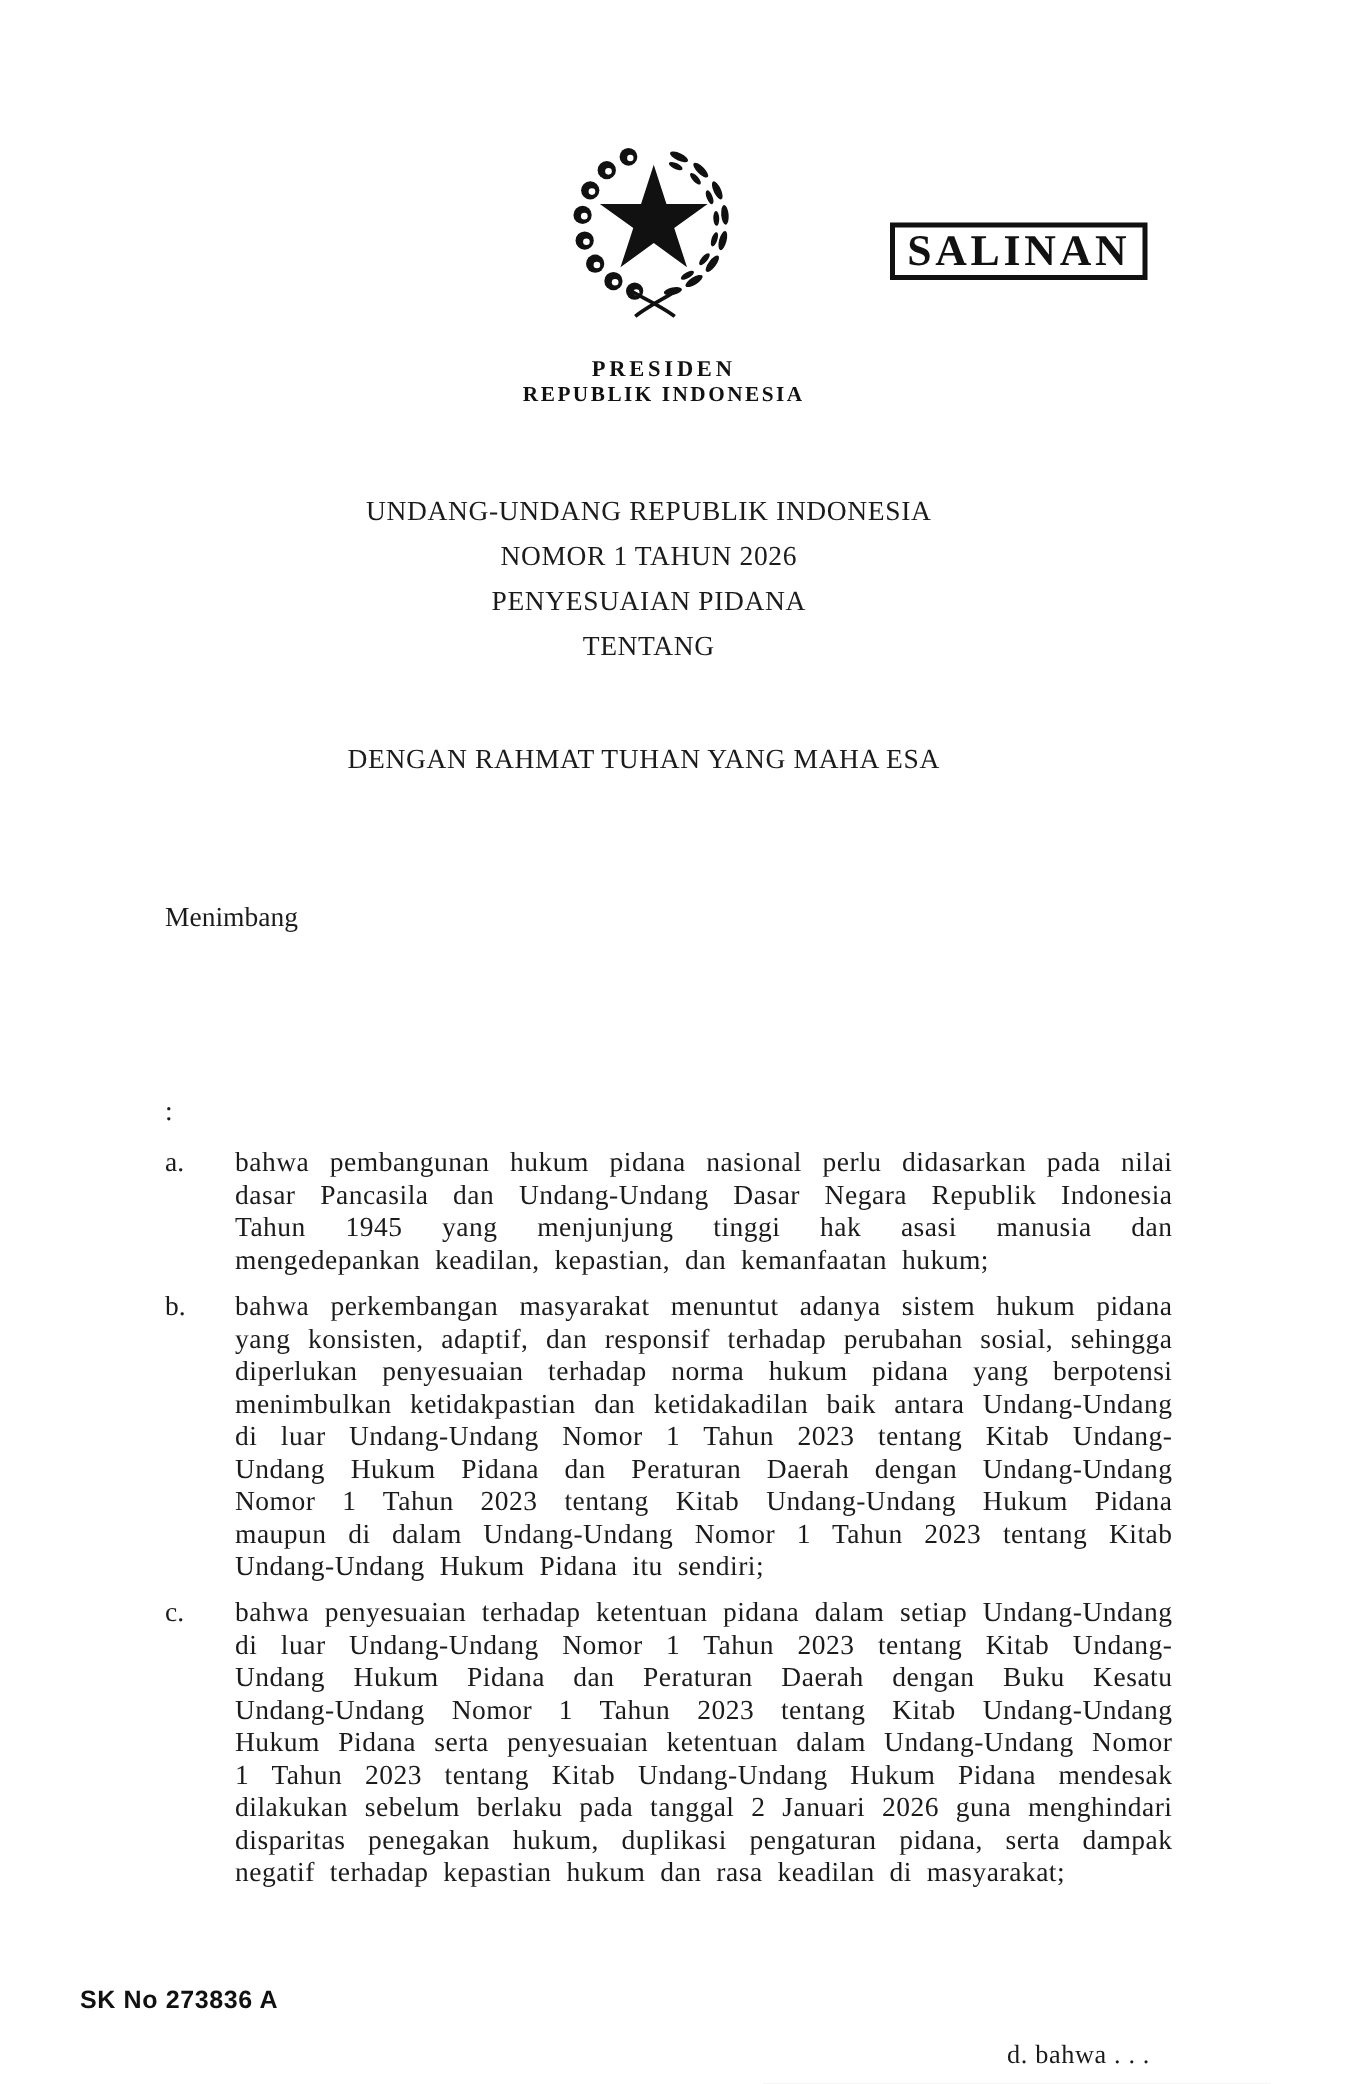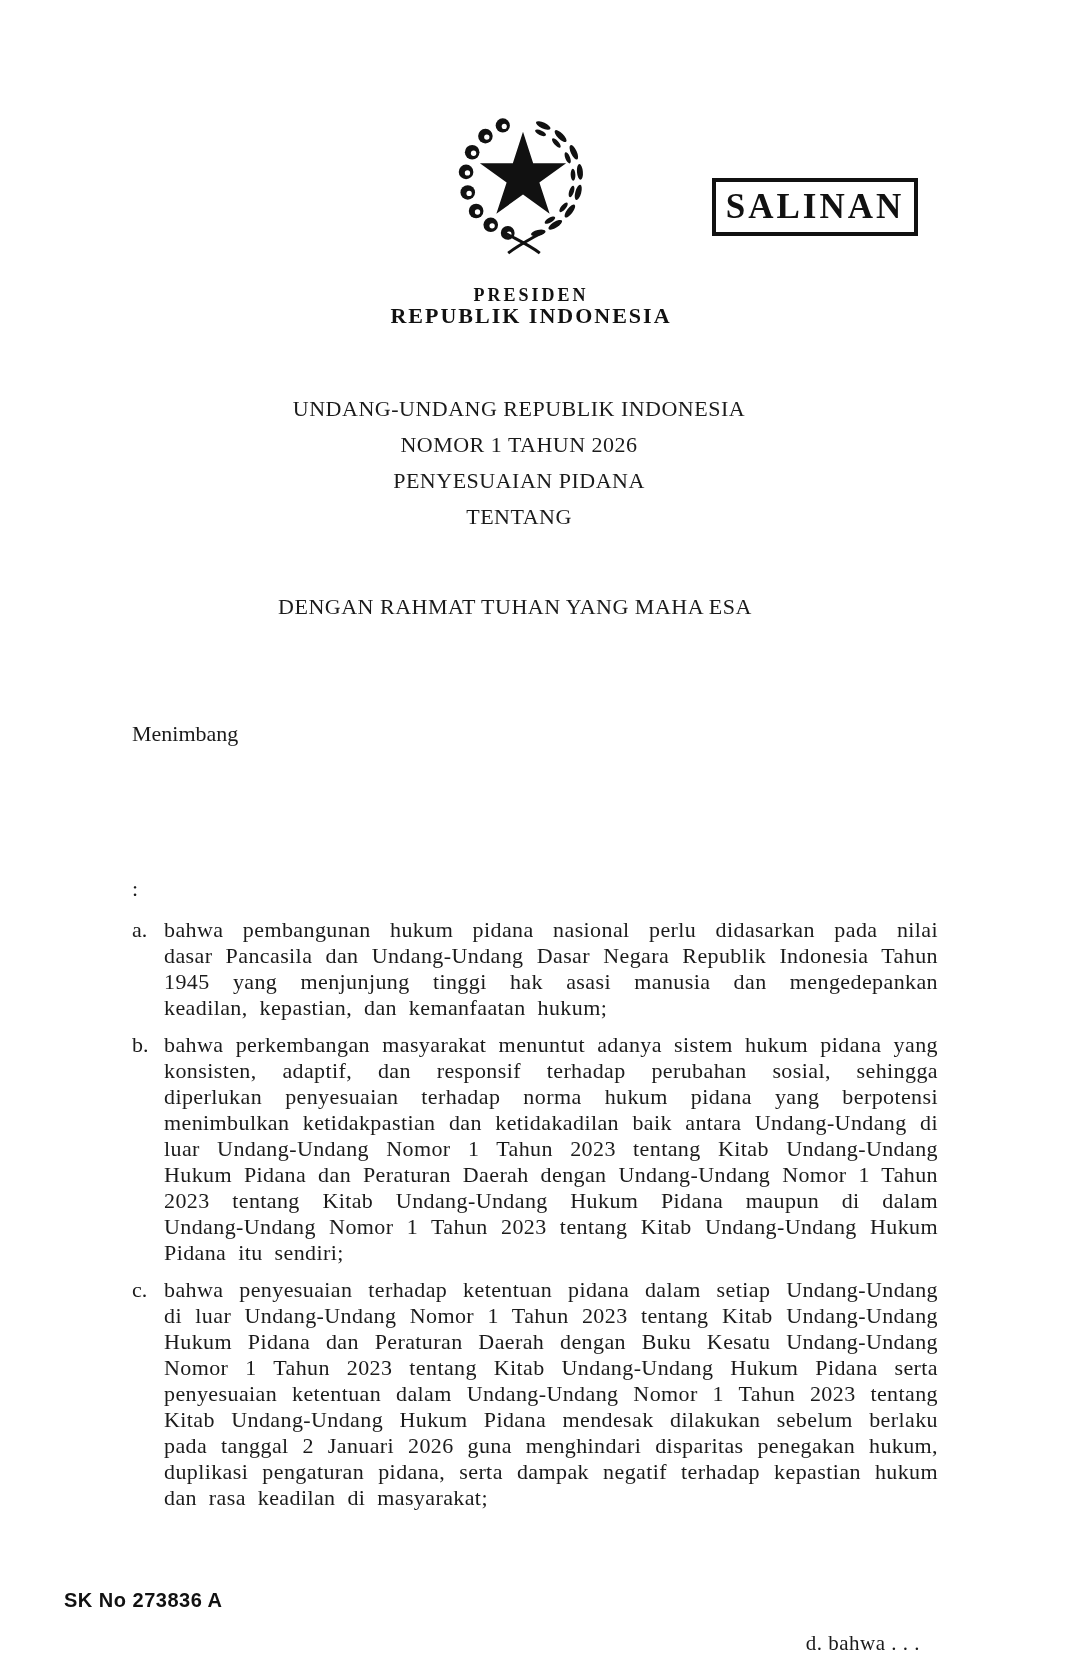--- a/index.html
+++ b/index.html
@@ -15,23 +15,23 @@
   
   .seal{position:absolute;left:449px;top:114px;width:148px;height:148px;}
   .agency{
     position:absolute;left:0;top:284px;width:1062px;
     text-align:center;
     font-family:Liberation Serif, serif;
     font-weight:700;
     color:#111;
   }
   .agency .l1{font-size:18px;letter-spacing:3px;line-height:22px;}
-  .agency .l2{font-size:22px;letter-spacing:2px;line-height:20px;}
+  .agency .l2{font-size:17px;letter-spacing:2px;line-height:20px;}
   .stamp{
-    position:absolute;left:712px;top:178px;width:206px;height:58px;
+    position:absolute;left:712px;top:178px;width:206px;height:46px;
     border:4px solid #111;box-sizing:border-box;
     display:flex;align-items:center;justify-content:center;
     font-family:"Liberation Serif", serif;
     font-weight:700;font-size:35px;letter-spacing:3px;color:#111;text-align:right;
   }
   
   .title-block{
     position:absolute;left:4px;top:391px;width:1030px;
     text-align:center;font-size:22px;line-height:36px;
     letter-spacing:0.5px;
@@ -52,20 +52,21 @@
   }
   .c-label{width:155px;flex:0 0 155px;}
   .c-colon{width:41px;flex:0 0 41px;}
   .c-items{flex:1;display:flex;flex-direction:column;gap:11px;}
   .c-item{display:flex;align-items:flex-start;}
   .c-marker{width:32px;flex:0 0 32px;}
   .c-text{
     flex:1;text-align:justify;
     letter-spacing:0.4px;word-spacing:6px;
     line-height:26px;
+    margin-left:24px;
   }
   
   .catchword{
     position:absolute;right:163px;top:1631px;
     font-size:21px;letter-spacing:0.5px;
   }
   .doc-number{
     position:absolute;left:64px;top:1589px;
     font-family:"Liberation Sans", sans-serif;
     font-weight:700;font-size:20px;letter-spacing:0.5px;color:#111;

